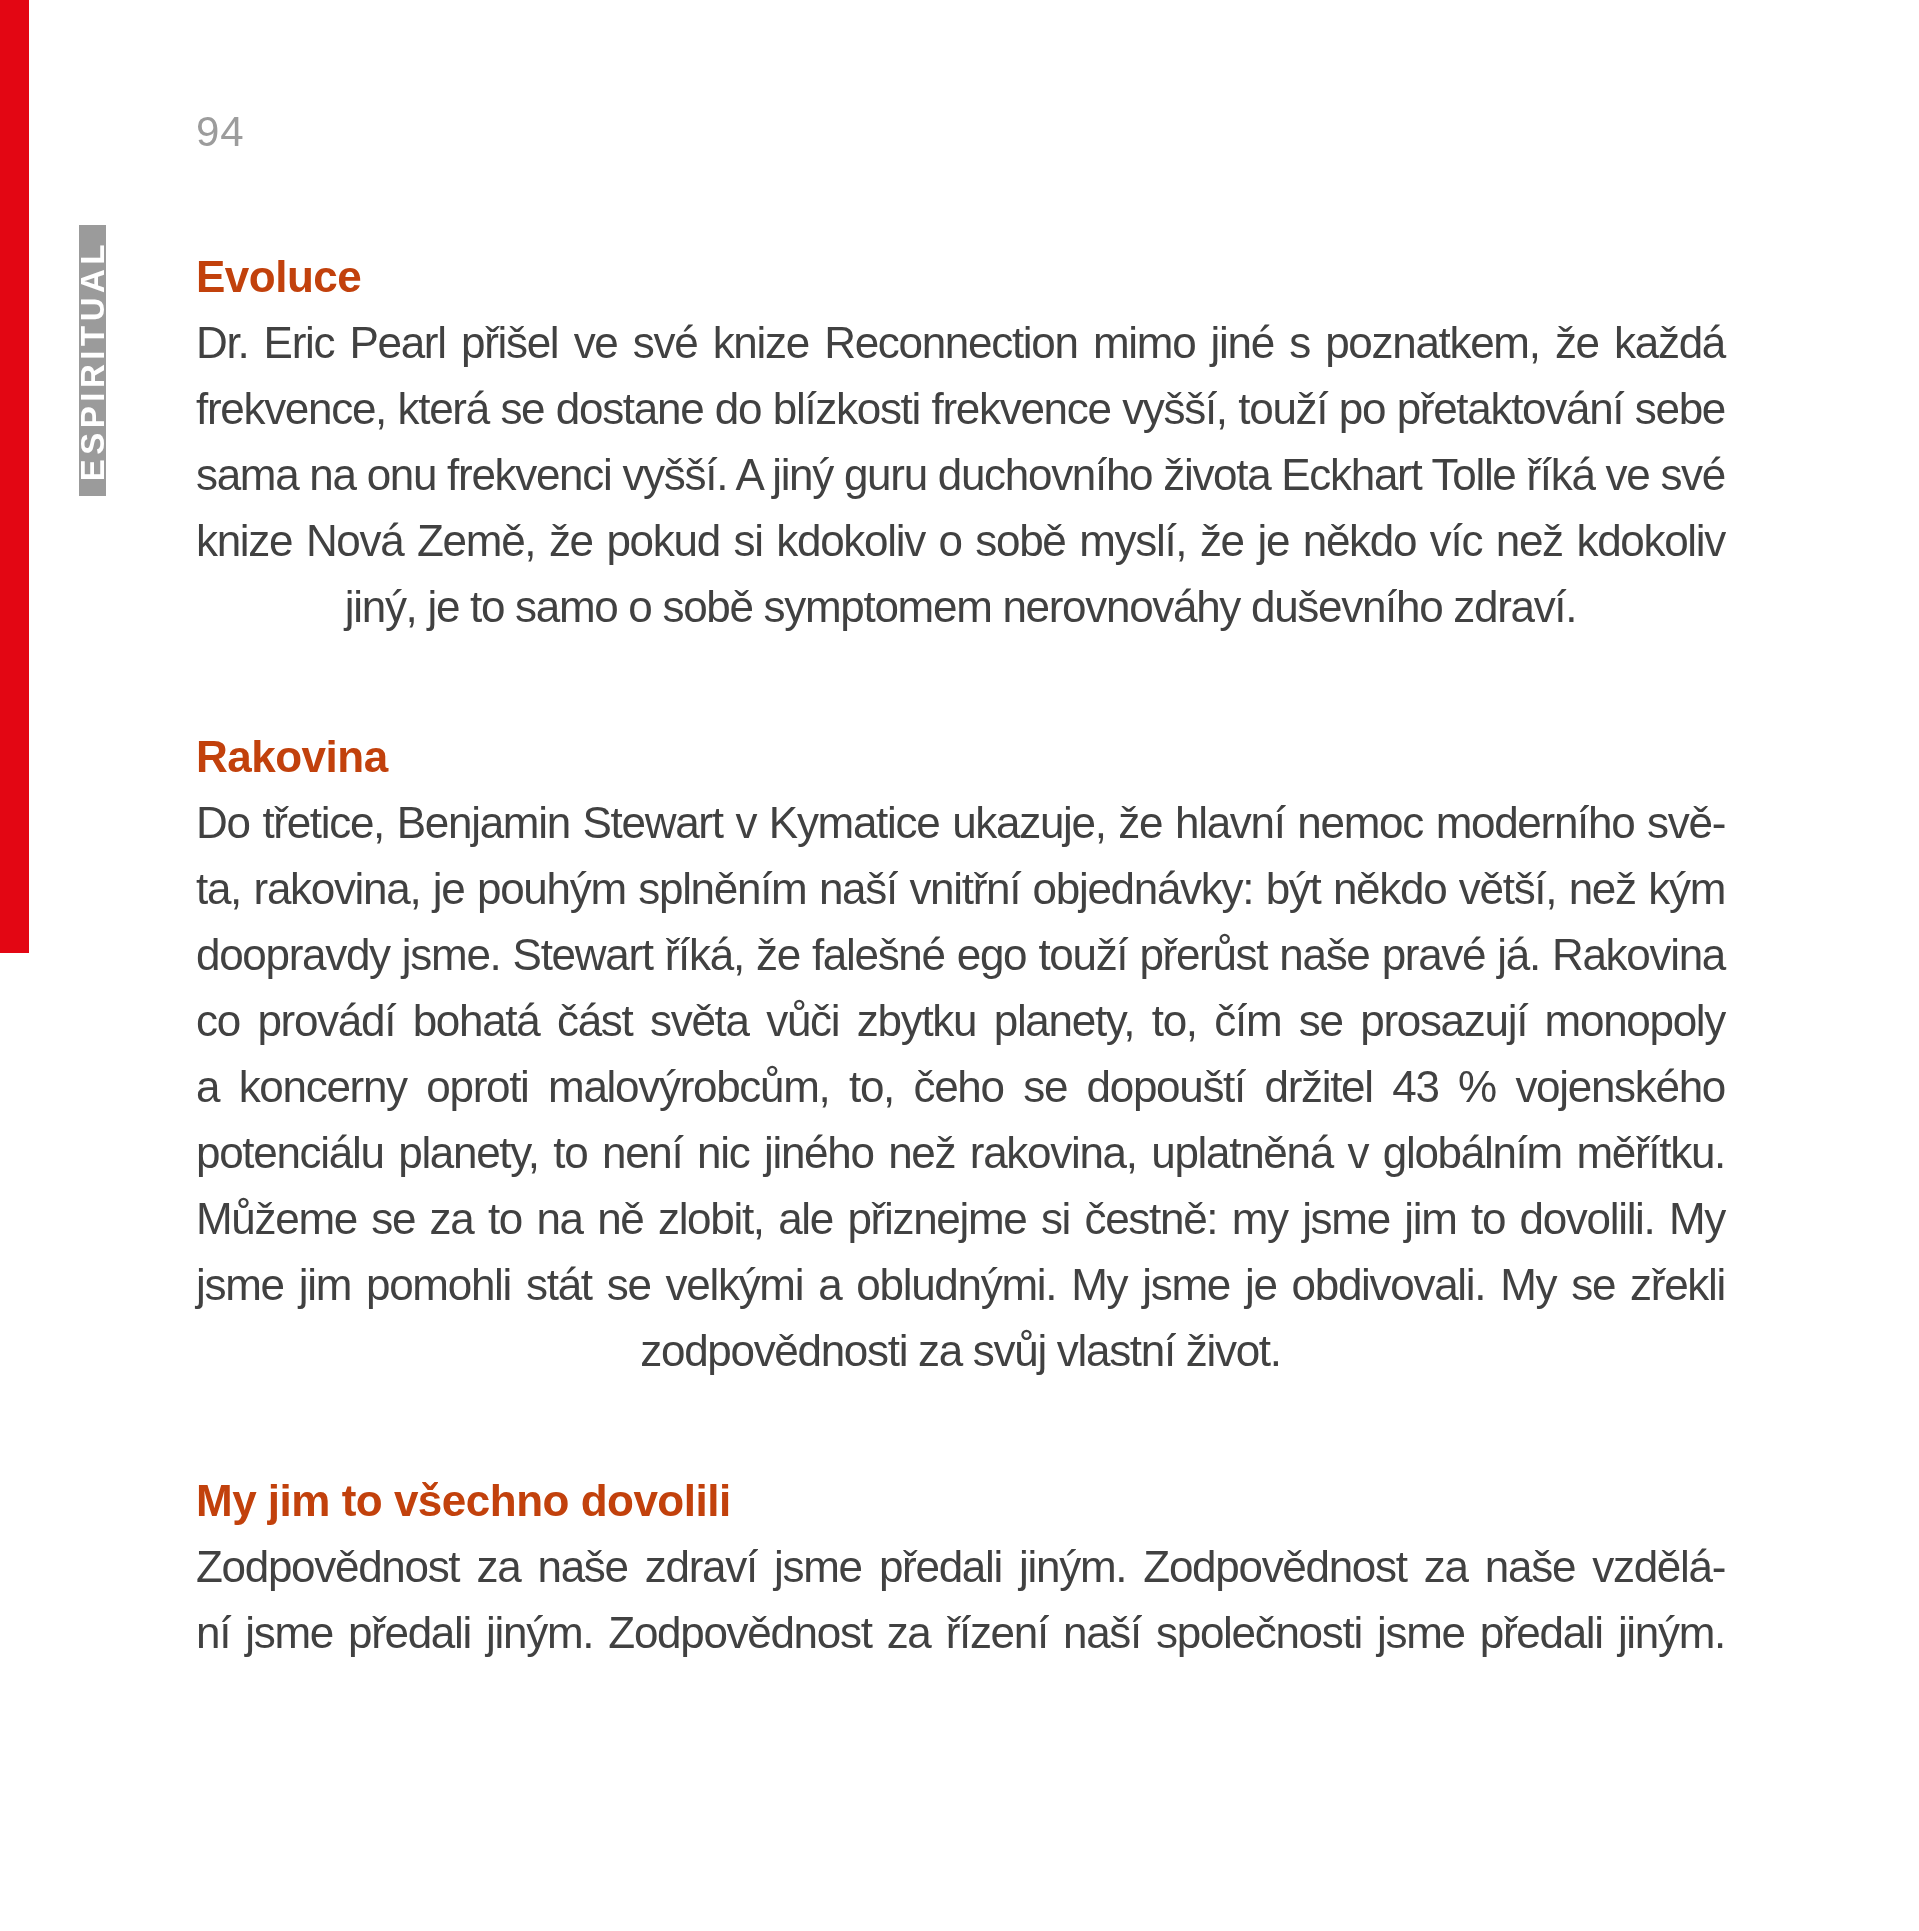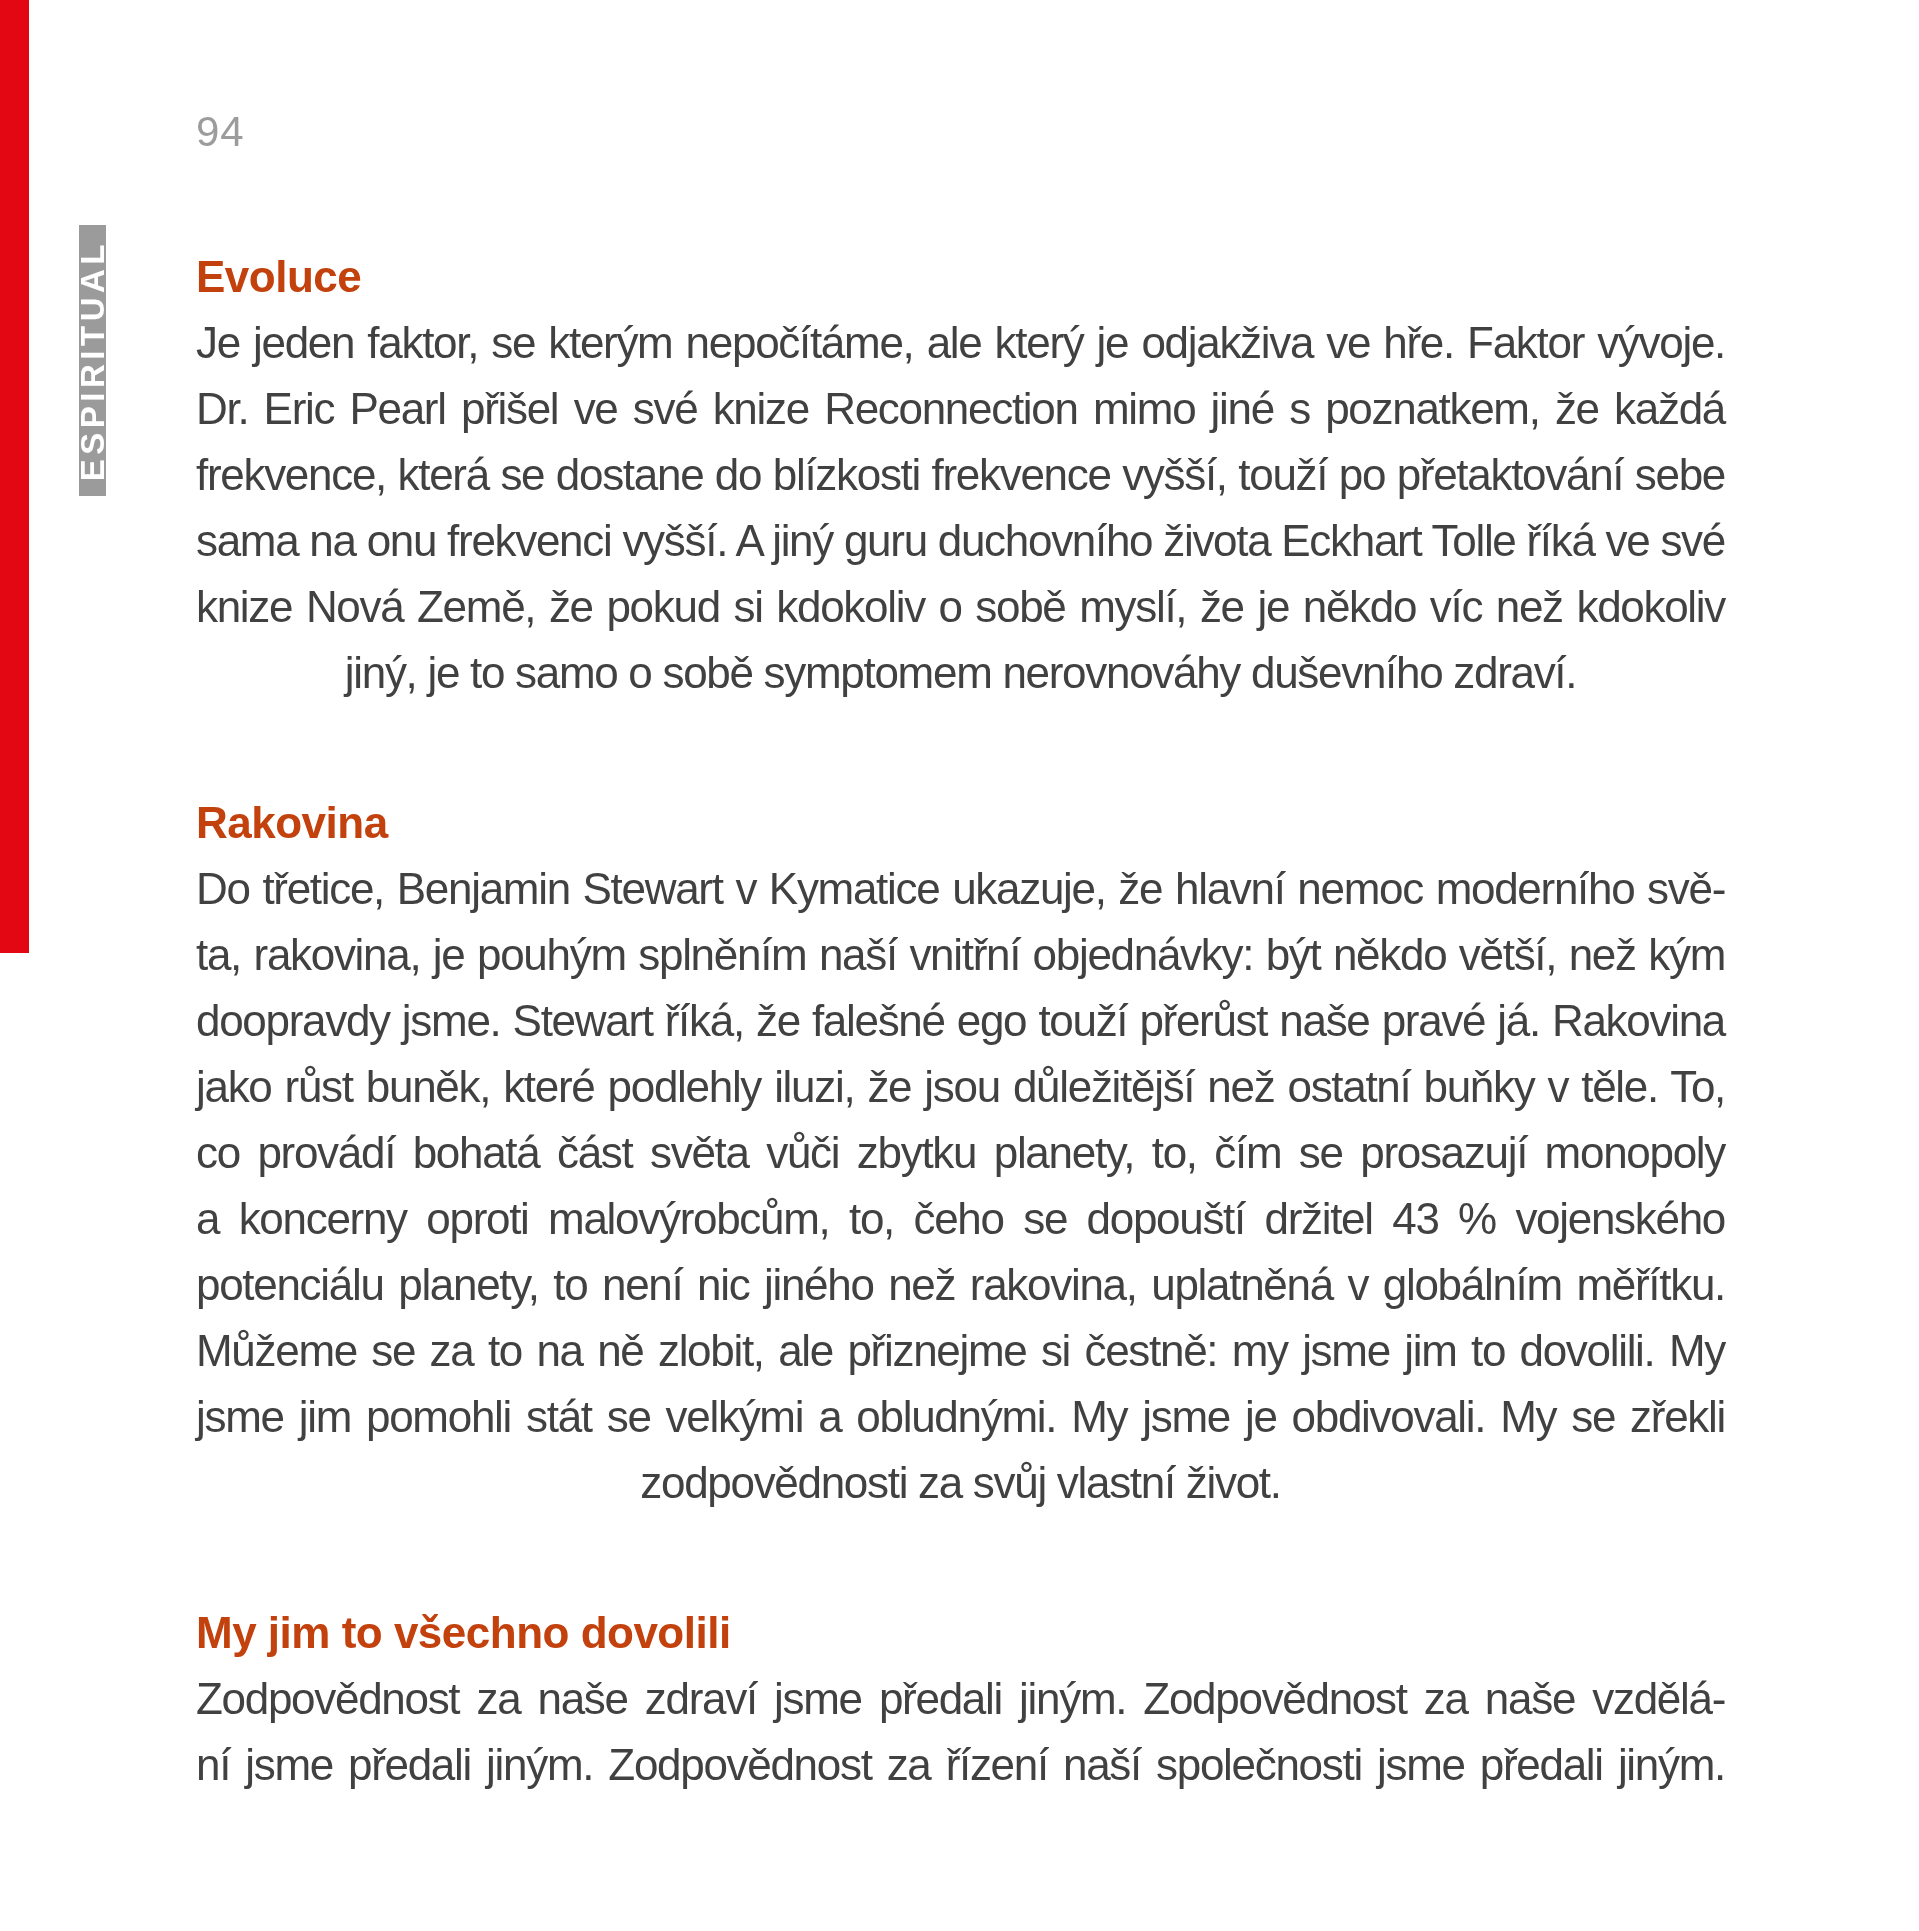--- a/index.html
+++ b/index.html
@@ -89,33 +89,31 @@
 
 <div class="page">
   <div class="accent-bar" style="background: rgb(227, 6, 19);"></div>
   <div class="page-number">94</div>
   <div class="side-tab" style="background: rgb(155, 155, 155);">
     <span class="side-tab-text" style="color: rgb(255, 255, 255);">ESPIRITUAL</span>
   </div>
   <main class="column" id="sections-root">
       <section class="section">
         <h2 class="section-heading">Evoluce</h2>
-        <div class="text-line flush"><span class="text-run">Je jeden faktor, se kterým nepočítáme, ale který je odjakživa ve hře. Faktor vývoje.</span></div>
         <div class="text-line flush"><span class="text-run">Dr. Eric Pearl přišel ve své knize </span><span class="text-run-italic">Reconnection</span><span class="text-run"> mimo jiné s poznatkem, že každá</span></div>
         <div class="text-line flush"><span class="text-run">frekvence, která se dostane do blízkosti frekvence vyšší, touží po přetaktování sebe</span></div>
         <div class="text-line flush"><span class="text-run">sama na onu frekvenci vyšší. A jiný guru duchovního života Eckhart Tolle říká ve své</span></div>
         <div class="text-line flush"><span class="text-run">knize </span><span class="text-run-italic">Nová Země</span><span class="text-run">, že pokud si kdokoliv o sobě myslí, že je někdo víc než kdokoliv</span></div>
         <div class="text-line"><span class="text-run">jiný, je to samo o sobě symptomem nerovnováhy duševního zdraví.</span></div>
       </section>
       <section class="section">
         <h2 class="section-heading">Rakovina</h2>
         <div class="text-line flush"><span class="text-run">Do třetice, Benjamin Stewart v </span><span class="text-run-italic">Kymatice</span><span class="text-run"> ukazuje, že hlavní nemoc moderního svě-</span></div>
         <div class="text-line flush"><span class="text-run">ta, rakovina, je pouhým splněním naší vnitřní objednávky: být někdo větší, než kým</span></div>
         <div class="text-line flush"><span class="text-run">doopravdy jsme. Stewart říká, že falešné ego touží přerůst naše pravé já. Rakovina</span></div>
-        <div class="text-line flush"><span class="text-run">jako růst buněk, které podlehly iluzi, že jsou důležitější než ostatní buňky v těle. To,</span></div>
         <div class="text-line flush"><span class="text-run">co provádí bohatá část světa vůči zbytku planety, to, čím se prosazují monopoly</span></div>
         <div class="text-line flush"><span class="text-run">a koncerny oproti malovýrobcům, to, čeho se dopouští držitel 43 % vojenského</span></div>
         <div class="text-line flush"><span class="text-run">potenciálu planety, to není nic jiného než rakovina, uplatněná v globálním měřítku.</span></div>
         <div class="text-line flush"><span class="text-run">Můžeme se za to na ně zlobit, ale přiznejme si čestně: my jsme jim to dovolili. My</span></div>
         <div class="text-line flush"><span class="text-run">jsme jim pomohli stát se velkými a obludnými. My jsme je obdivovali. My se zřekli</span></div>
         <div class="text-line"><span class="text-run">zodpovědnosti za svůj vlastní život.</span></div>
       </section>
       <section class="section">
         <h2 class="section-heading">My jim to všechno dovolili</h2>
         <div class="text-line flush"><span class="text-run">Zodpovědnost za naše zdraví jsme předali jiným. Zodpovědnost za naše vzdělá-</span></div>

